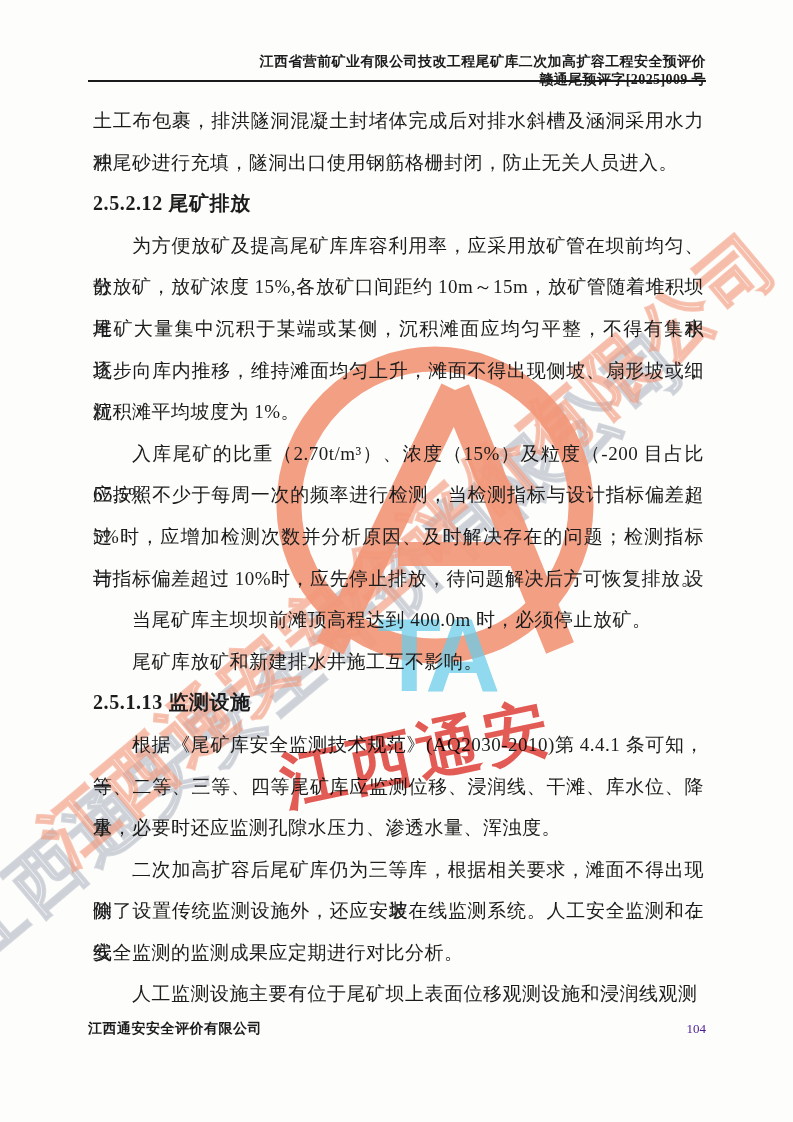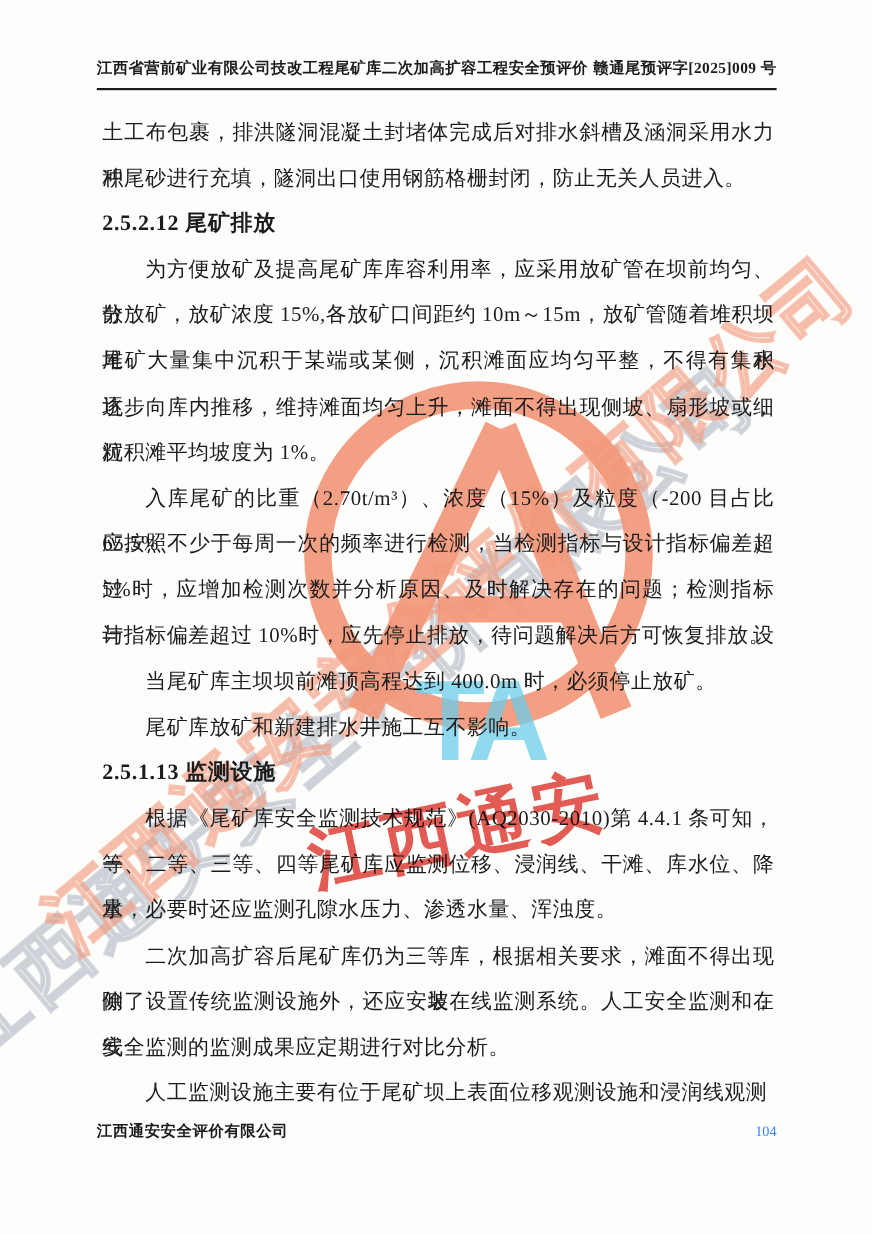--- a/index.html
+++ b/index.html
@@ -5,37 +5,37 @@
   html,body{margin:0;padding:0;background:#9a9a9a;}
   .page{
     position:relative;width:793px;height:1122px;background:#fdfdfb;
     overflow:hidden;font-family:"Liberation Serif",serif;color:#1c1c1c;
     margin:0 auto;
   }
   
   .header-row{
     position:absolute;left:88px;top:53px;width:618px;
     display:flex;justify-content:space-between;align-items:flex-end;
-    font-size:14px;letter-spacing:.4px;font-weight:600;
+    font-size:14px;letter-spacing:.4px;font-weight:600;flex-direction:column;
   }
   .header-rule{position:absolute;left:88px;top:80px;width:618px;height:0;
     border-top:2.5px solid #1b1b1b;}
   
   .doc-body{position:absolute;left:93px;top:100px;width:611px;z-index:3;}
   .row{height:41.6px;line-height:41.6px;font-size:19px;letter-spacing:.5px;overflow:visible;}
   .row.just{text-align:justify;text-align-last:justify;}
   .row.indent{text-indent:39px;}
   .row.heading{font-weight:bold;font-size:20px;letter-spacing:.6px;}
   
   .footer-row{
     position:absolute;left:88px;top:1020px;width:618px;
     display:flex;justify-content:space-between;align-items:center;
   }
   .footer-company{font-size:14px;font-weight:bold;letter-spacing:.5px;}
-  .footer-page{font-size:13px;color:#3b82f6;}
+  .footer-page{font-size:13px;color:#4c1d95;}
   
   .wm{position:absolute;pointer-events:none;white-space:nowrap;}
   .diag{
     font-weight:bold;font-family:"Liberation Sans",sans-serif;
     font-size:72px;letter-spacing:6px;
     transform:translate(-50%,-50%) rotate(-40deg);
     z-index:1;
   }
   .diag-salmon{
     left:410px;top:548px;

